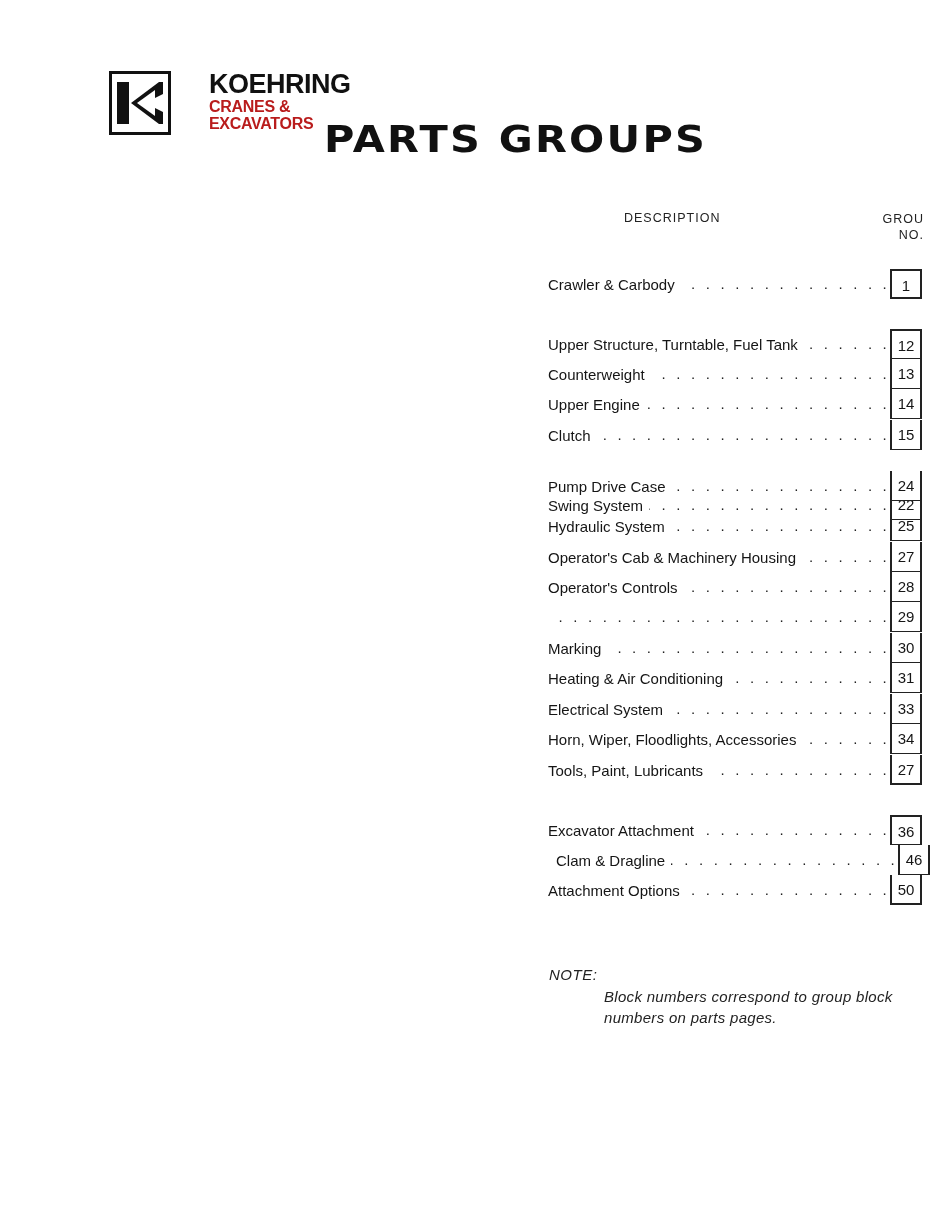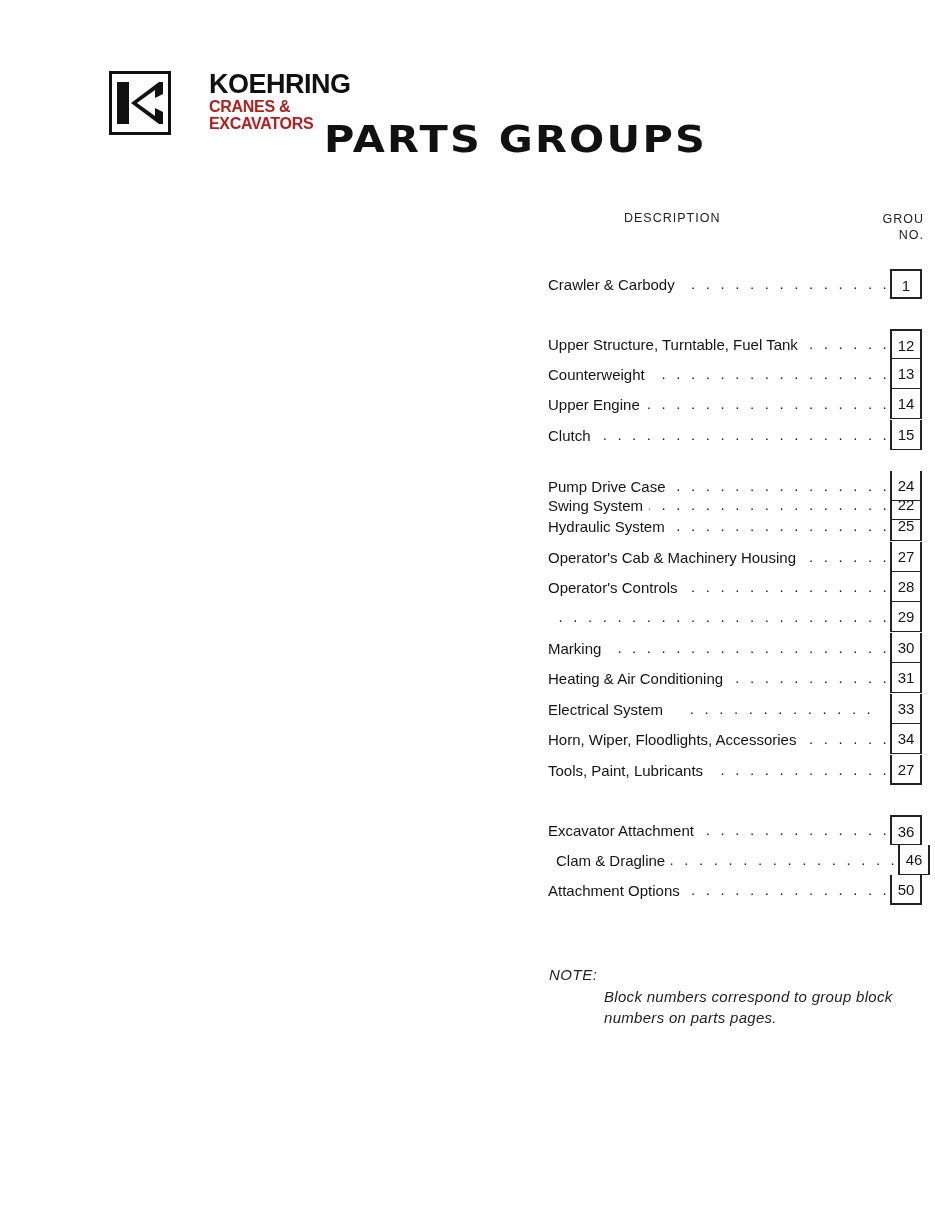--- a/index.html
+++ b/index.html
@@ -140,21 +140,21 @@
 <div class="row grp-mid" style="top:633px;">
   <span class="label">Marking</span>
   <span class="leader">. . . . . . . . . . . . . . . . . . . . . . . . . . . . . . . . . . . . . . . . . .</span>
   <span class="num">30</span>
 </div>
 <div class="row grp-mid" style="top:663px;">
   <span class="label">Heating &amp; Air Conditioning</span>
   <span class="leader">. . . . . . . . . . . . . . . . . . . . . . . . . . . . . . . . . . . . . . . . . .</span>
   <span class="num">31</span>
 </div>
-<div class="row grp-mid" style="top:694px;gap:16px;">
+<div class="row grp-mid" style="top:694px;">
   <span class="label">Electrical System</span>
   <span class="leader">. . . . . . . . . . . . . . . . . . . . . . . . . . . . . . . . . . . . . . . . . .</span>
   <span class="num">33</span>
 </div>
 <div class="row grp-mid" style="top:724px;">
   <span class="label">Horn, Wiper, Floodlights, Accessories</span>
   <span class="leader">. . . . . . . . . . . . . . . . . . . . . . . . . . . . . . . . . . . . . . . . . .</span>
   <span class="num">34</span>
 </div>
 <div class="row grp-bottom" style="top:755px;">

